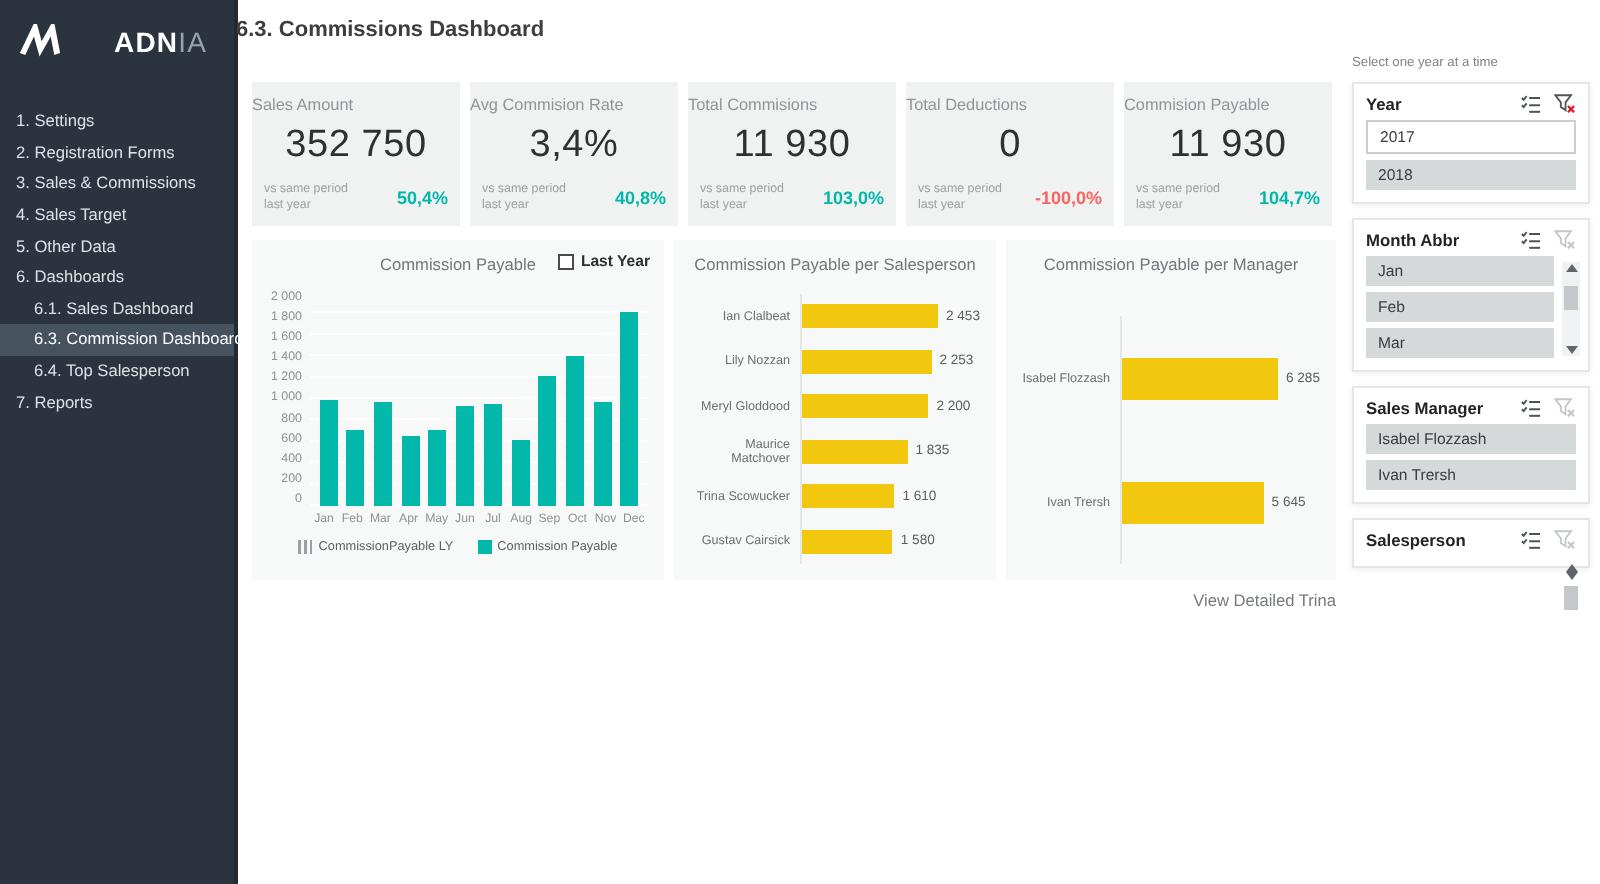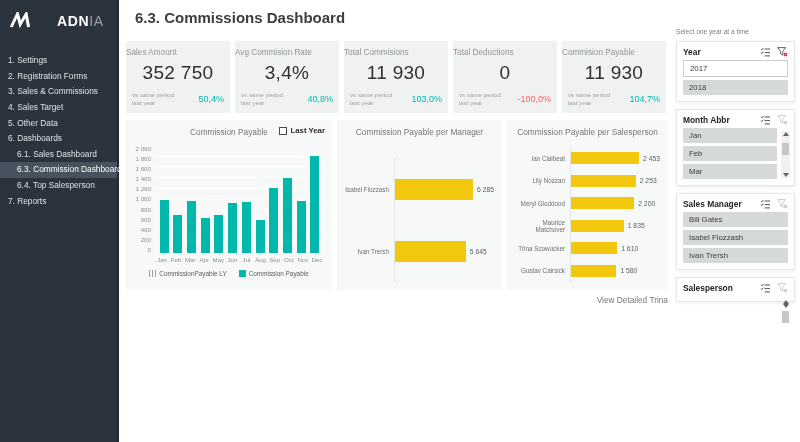--- a/index.html
+++ b/index.html
@@ -12,30 +12,30 @@
   .logo { display:flex; align-items:center; gap:22px; padding:12px 6px 0 9px; }
   .logo-text { color:#ffffff; font-size:14px; font-weight:bold; letter-spacing:.6px; }
   .logo-text .lt { color:#97a1ab; font-weight:normal; }
   .menu { margin-top:24px; }
   .menu-item { font-size:8.3px; font-weight:normal; color:#dde2e6; line-height:11px;
                padding:2.3px 4px 2.3px 8px; cursor:default; white-space:nowrap; }
   .menu-item.sub { padding-left:17px; }
   .menu-item.active { background:#46525e; color:#ffffff; }
 
   
-  .page-title { position:absolute; left:135px; top:9px; font-size:15px; font-weight:bold; color:#3d3d3d; }
+  .page-title { position:absolute; left:118px; top:9px; font-size:11px; font-weight:bold; color:#3d3d3d; }
 
   
   .kpi-row { position:absolute; left:126px; top:41px; display:flex; gap:5px; }
   .kpi-card { width:104px; height:72px; background:#f0f2f2; }
   .kpi-title { text-align:left; font-size:8.2px; color:#8f9597; padding-top:7px; }
   .kpi-value { text-align:center; font-size:19px; color:#303030; margin-top:5px; letter-spacing:.3px; }
   .kpi-foot { display:flex; justify-content:space-between; align-items:center; padding:0 6px; margin-top:7px; }
   .kpi-delta-label { font-size:6.2px; color:#9ba1a3; line-height:7.5px; }
-  .kpi-delta { font-size:9px; font-weight:normal; color:#01b8aa; }
+  .kpi-delta { font-size:9px; font-weight:bold; color:#01b8aa; }
   .kpi-delta.neg { color:#fd625e; }
 
   
   .charts-row { position:absolute; left:126px; top:120px; display:flex; gap:5px; }
   .panel { background:#f7f8f8; height:170px; position:relative; }
   .panel-1 { width:206px; } .panel-2 { width:165px; } .panel-3 { width:161px; }
   .panel-title { text-align:center; font-size:8.3px; color:#72777a; padding-top:7px; }
 
   .chk-wrap { position:absolute; top:6px; right:7px; display:flex; align-items:center; gap:3px; cursor:pointer; }
   .chk-box { width:8px; height:8px; background:#fff; border:1px solid #4a4a4a; }
@@ -236,83 +236,83 @@
             <span class="sw hatch"></span>
             <span>CommissionPayable LY</span>
           </div>
           <div class="legend-item">
             <span class="sw solid"></span>
             <span>Commission Payable</span>
           </div>
         </div>
     </div>
 
+    <div class="panel panel-3">
+      <div class="panel-title">Commission Payable per Salesperson</div>
+      <div class="hrows" id="hrows-sales">
+          <div class="hrow">
+            <div class="hlabel">Ian Clalbeat</div>
+            <div class="harea">
+              <div class="hbar" style="width: 79.1%; background: rgb(242, 200, 15);"></div>
+              <span class="hval">2 453</span>
+            </div>
+          </div>
+          <div class="hrow">
+            <div class="hlabel">Lily Nozzan</div>
+            <div class="harea">
+              <div class="hbar" style="width: 72.7%; background: rgb(242, 200, 15);"></div>
+              <span class="hval">2 253</span>
+            </div>
+          </div>
+          <div class="hrow">
+            <div class="hlabel">Meryl Gloddood</div>
+            <div class="harea">
+              <div class="hbar" style="width: 71%; background: rgb(242, 200, 15);"></div>
+              <span class="hval">2 200</span>
+            </div>
+          </div>
+          <div class="hrow">
+            <div class="hlabel">Maurice Matchover</div>
+            <div class="harea">
+              <div class="hbar" style="width: 59.2%; background: rgb(242, 200, 15);"></div>
+              <span class="hval">1 835</span>
+            </div>
+          </div>
+          <div class="hrow">
+            <div class="hlabel">Trina Scowucker</div>
+            <div class="harea">
+              <div class="hbar" style="width: 51.9%; background: rgb(242, 200, 15);"></div>
+              <span class="hval">1 610</span>
+            </div>
+          </div>
+          <div class="hrow">
+            <div class="hlabel">Gustav Cairsick</div>
+            <div class="harea">
+              <div class="hbar" style="width: 51%; background: rgb(242, 200, 15);"></div>
+              <span class="hval">1 580</span>
+            </div>
+          </div>
+        </div>
+    </div>
+
     <div class="panel panel-2">
       <div class="panel-title">Commission Payable per Manager</div>
       <div class="hrows" id="hrows-manager">
           <div class="hrow">
             <div class="hlabel">Isabel Flozzash</div>
             <div class="harea">
               <div class="hbar" style="width: 79.6%; background: rgb(242, 200, 15);"></div>
               <span class="hval">6 285</span>
             </div>
           </div>
           <div class="hrow">
             <div class="hlabel">Ivan Trersh</div>
             <div class="harea">
               <div class="hbar" style="width: 71.5%; background: rgb(242, 200, 15);"></div>
               <span class="hval">5 645</span>
-            </div>
-          </div>
-        </div>
-    </div>
-
-    <div class="panel panel-3">
-      <div class="panel-title">Commission Payable per Salesperson</div>
-      <div class="hrows" id="hrows-sales">
-          <div class="hrow">
-            <div class="hlabel">Ian Clalbeat</div>
-            <div class="harea">
-              <div class="hbar" style="width: 79.1%; background: rgb(242, 200, 15);"></div>
-              <span class="hval">2 453</span>
-            </div>
-          </div>
-          <div class="hrow">
-            <div class="hlabel">Lily Nozzan</div>
-            <div class="harea">
-              <div class="hbar" style="width: 72.7%; background: rgb(242, 200, 15);"></div>
-              <span class="hval">2 253</span>
-            </div>
-          </div>
-          <div class="hrow">
-            <div class="hlabel">Meryl Gloddood</div>
-            <div class="harea">
-              <div class="hbar" style="width: 71%; background: rgb(242, 200, 15);"></div>
-              <span class="hval">2 200</span>
-            </div>
-          </div>
-          <div class="hrow">
-            <div class="hlabel">Maurice Matchover</div>
-            <div class="harea">
-              <div class="hbar" style="width: 59.2%; background: rgb(242, 200, 15);"></div>
-              <span class="hval">1 835</span>
-            </div>
-          </div>
-          <div class="hrow">
-            <div class="hlabel">Trina Scowucker</div>
-            <div class="harea">
-              <div class="hbar" style="width: 51.9%; background: rgb(242, 200, 15);"></div>
-              <span class="hval">1 610</span>
-            </div>
-          </div>
-          <div class="hrow">
-            <div class="hlabel">Gustav Cairsick</div>
-            <div class="harea">
-              <div class="hbar" style="width: 51%; background: rgb(242, 200, 15);"></div>
-              <span class="hval">1 580</span>
             </div>
           </div>
         </div>
     </div>
 
   </div>
 
   <div class="view-report">View Detailed Trina</div>
 
   <aside class="rail">
@@ -396,21 +396,20 @@
               <svg width="11" height="10" viewBox="0 0 12 11">
                 <path d="M0.7 0.7 H9.3 L6.3 4.6 V9 L3.7 7.2 V4.6 Z" fill="none" stroke="#c3c7c9" stroke-width="1"></path>
                 <g stroke="#c3c7c9" stroke-width="1.2">
                   <line x1="7.6" y1="6.6" x2="11" y2="10"></line>
                   <line x1="11" y1="6.6" x2="7.6" y2="10"></line>
                 </g>
               </svg>
             </div>
           </div>
           <div class="slicer-items">
-            <div class="slicer-item sel">Bill Gates</div>
             <div class="slicer-item sel">Isabel Flozzash</div>
             <div class="slicer-item sel">Ivan Trersh</div>
           </div>
         </div>
         <div class="slicer">
           <div class="slicer-head">
             <div class="slicer-title">Salesperson</div>
             <div class="slicer-icons">
               <svg width="11" height="10" viewBox="0 0 12 11">
                 <g stroke="#4f5457" stroke-width="1.1" fill="none">

